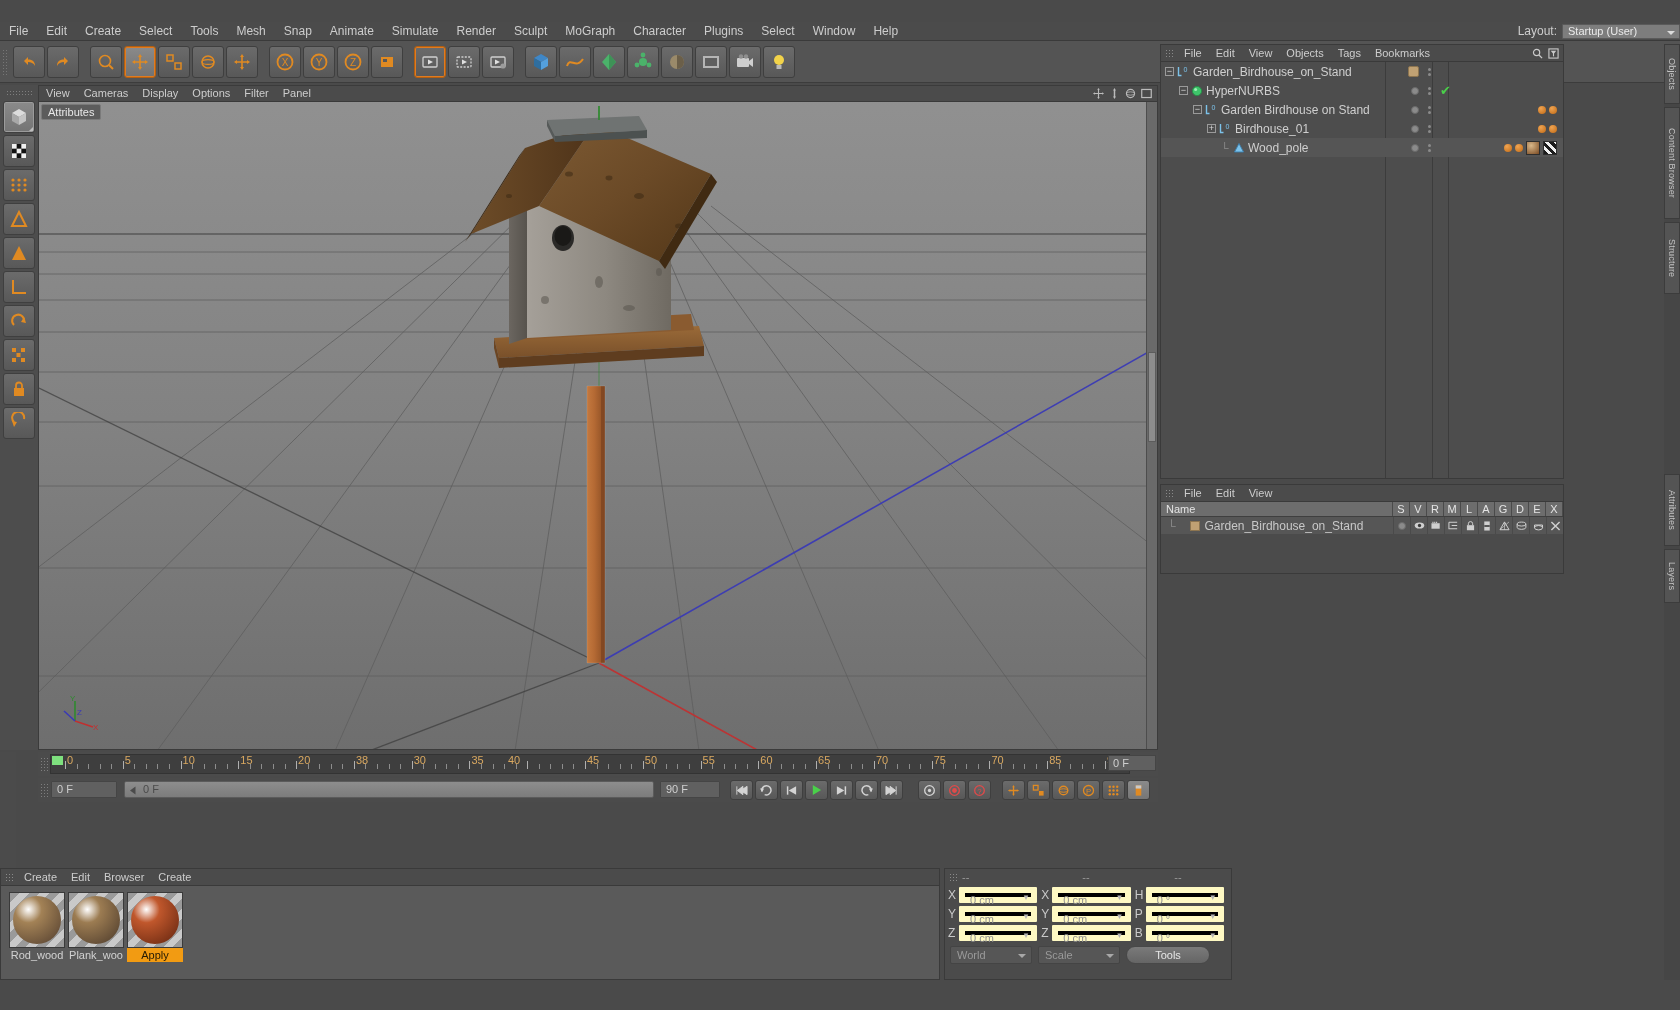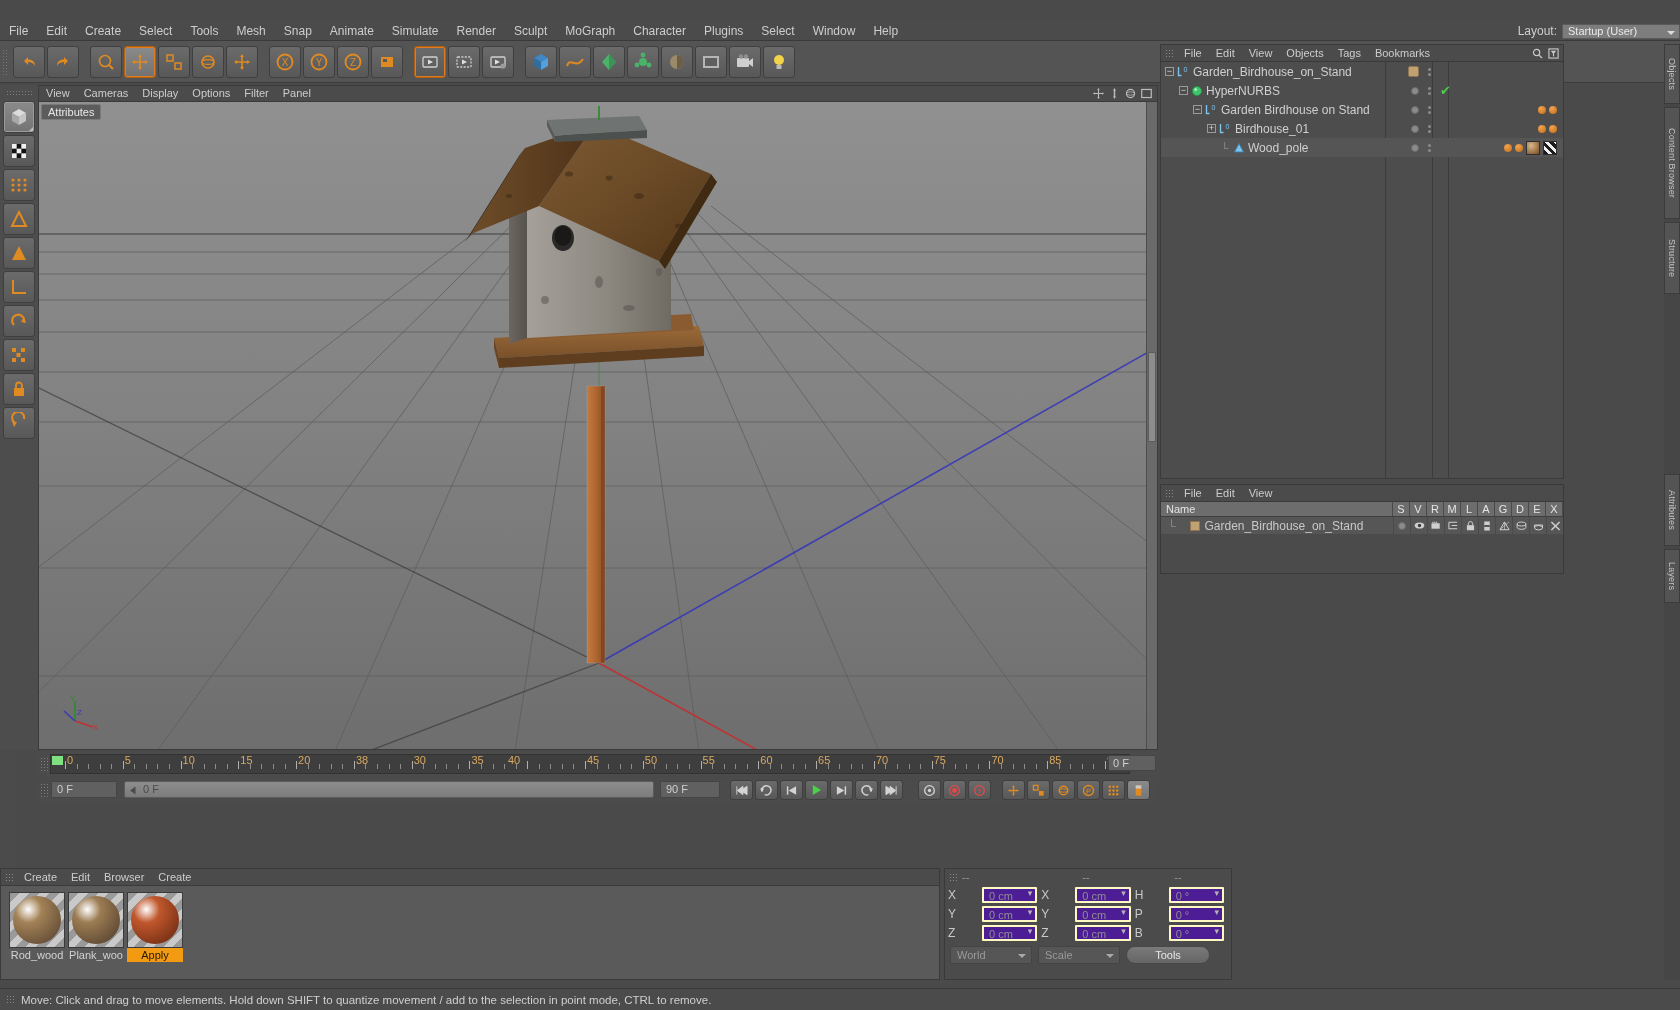--- a/index.html
+++ b/index.html
@@ -229,22 +229,22 @@
   .mat-name.sel { background:#f29b12; color:#231a05; }
 
   
   .coord { position:absolute; left:944px; top:868px; width:288px; height:112px; background:#4b4b4b; border:1px solid #3a3a3a;}
   .coord-head { height:16px; display:flex; align-items:center; font-size:11px; color:#9a9a9a;}
   .coord-head .g { width:9px;height:9px;margin:0 4px 0 4px;
     background-image: radial-gradient(#8a8a8a 1px, transparent 1px); background-size:3px 3px;}
   .coord-row { display:flex; align-items:center; height:19px; gap:0; padding:0 3px; }
   .cl { width:11px; font-size:12px; color:#c9c9c9; text-align:left; }
   .cf {
-    flex:1; height:16px; background:#4c1d95; border:2px solid #fef9c3; border-radius:1px;
-    color:#8f8f8f; font-size:11px; line-height:14px; padding-left:5px; position:relative; margin-right:4px;margin-left:23px;
+    flex:1; height:16px; background:#000000; border:6px solid #fef9c3; border-radius:1px;
+    color:#8f8f8f; font-size:11px; line-height:14px; padding-left:5px; position:relative; margin-right:4px;
   }
   .cf .sp { position:absolute; right:3px; top:1px; color:#b4b4b4; font-size:9px; line-height:7px;}
   .coord-foot { display:flex; align-items:center; gap:6px; padding:4px 5px 0 5px;}
   .dd {
     width:82px; height:18px; background:#565656; border:1px solid #444; border-radius:2px;
     color:#9a9a9a; font-size:11px; line-height:16px; padding-left:6px; position:relative;
   }
   .dd::after { content:""; position:absolute; right:5px; top:7px;
     border-left:4px solid transparent; border-right:4px solid transparent; border-top:4px solid #a8a8a8;}
   .apply {
@@ -1230,18 +1230,14 @@
           <span class="cf">0 °<span class="sp">▾</span></span>
         </div>
       </div>
     <div class="coord-foot">
       <div class="dd">World</div>
       <div class="dd">Scale</div>
       <div class="apply">Tools</div>
     </div>
   </div>
 
-  <div class="statusbar">
-    <span class="sb-grip"></span>
-    <span>Move: Click and drag to move elements. Hold down SHIFT to quantize movement / add to the selection in point mode, CTRL to remove.</span>
-  </div>
 
 </div>
 
 </body></html>

